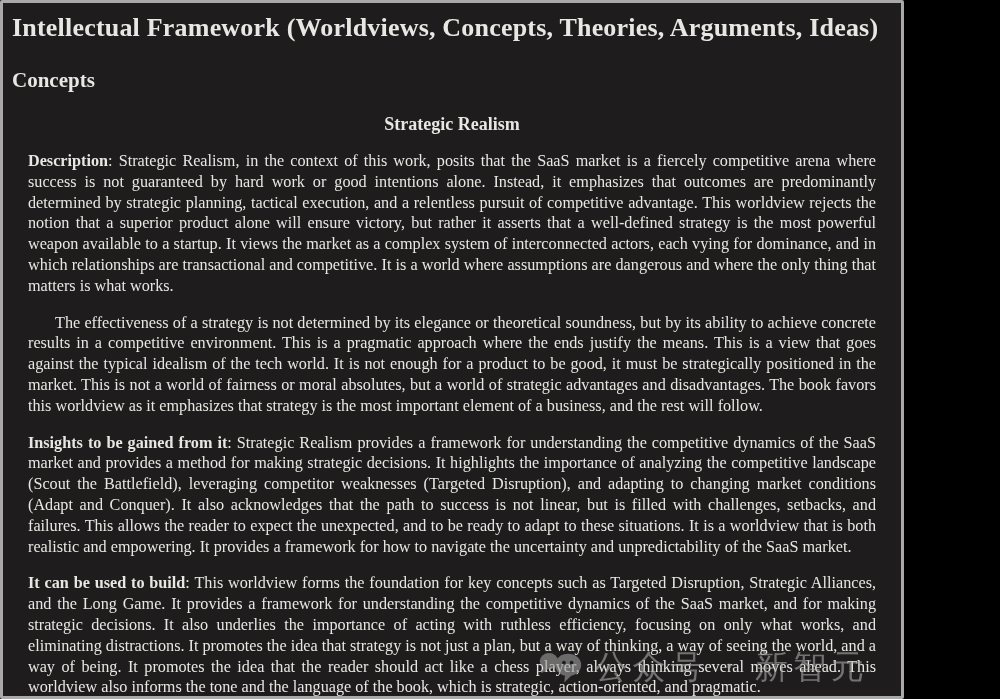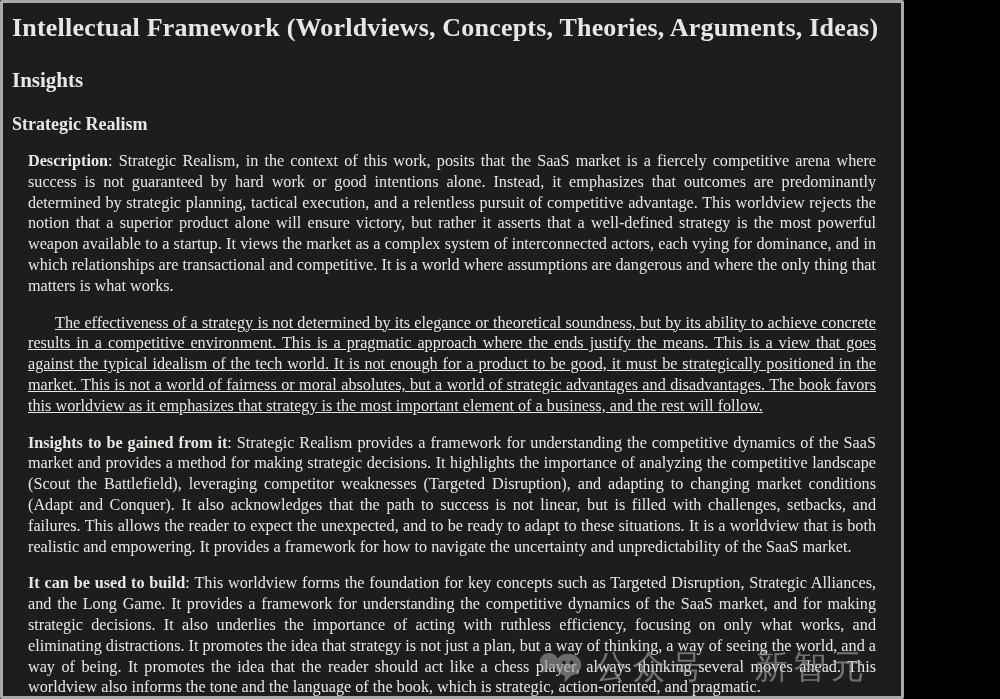--- a/index.html
+++ b/index.html
@@ -29,33 +29,33 @@
   }
   .section-heading {
     font-size: 21px;
     font-weight: 700;
     margin: 25px 0 0 0;
   }
   .subsection-heading {
     font-size: 18px;
     font-weight: 700;
     margin: 21px 0 0 0;
+    text-align: center;
   }
   .body-text {
     margin-top: 13px;
     font-size: 16.2px;
     line-height: 20.8px;
   }
   .body-text p {
     margin: 16px;
     text-align: justify;
   }
   .body-text p.indent {
     text-indent: 27px;
-    text-decoration: underline;
   }
   .lead {
     font-weight: 700;
   }
   .watermark {
     position: absolute;
     right: 32px;
     bottom: 6px;
     display: flex;
     align-items: center;
@@ -76,21 +76,21 @@
     white-space: nowrap;
   }
 </style>
 </head>
 <body>
 
 <div class="page">
 
   <div class="title">Intellectual Framework (Worldviews, Concepts, Theories, Arguments, Ideas)</div>
 
-  <div class="section-heading">Insights</div>
+  <div class="section-heading">Concepts</div>
 
   <div class="subsection-heading">Strategic Realism</div>
 
   <div class="body-text">
 
     <p><span class="lead">Description</span><span>: Strategic Realism, in the context of this work, posits that the SaaS market is a fiercely competitive arena where success is not guaranteed by hard work or good intentions alone.  Instead, it emphasizes that outcomes are predominantly determined by strategic planning, tactical execution, and a relentless pursuit of competitive advantage.  This worldview rejects the notion that a superior product alone will ensure victory, but rather it asserts that a well-defined strategy is the most powerful weapon available to a startup.  It views the market as a complex system of interconnected actors, each vying for dominance, and in which relationships are transactional and competitive. It is a world where assumptions are dangerous and where the only thing that matters is what works.</span></p>
 
     <p class="indent"><span class="lead"></span><span>The effectiveness of a strategy is not determined by its elegance or theoretical soundness, but by its ability to achieve concrete results in a competitive environment.  This is a pragmatic approach where the ends justify the means.  This is a view that goes against the typical idealism of the tech world.  It is not enough for a product to be good, it must be strategically positioned in the market.  This is not a world of fairness or moral absolutes, but a world of strategic advantages and disadvantages.  The book favors this worldview as it emphasizes that strategy is the most important element of a business, and the rest will follow.</span></p>
 
     <p><span class="lead">Insights to be gained from it</span><span>:  Strategic Realism provides a framework for understanding the competitive dynamics of the SaaS market and provides a method for making strategic decisions.  It highlights the importance of analyzing the competitive landscape (Scout the Battlefield), leveraging competitor weaknesses (Targeted Disruption), and adapting to changing market conditions (Adapt and Conquer).  It also acknowledges that the path to success is not linear, but is filled with challenges, setbacks, and failures.  This allows the reader to expect the unexpected, and to be ready to adapt to these situations.  It is a worldview that is both realistic and empowering.  It provides a framework for how to navigate the uncertainty and unpredictability of the SaaS market.</span></p>

